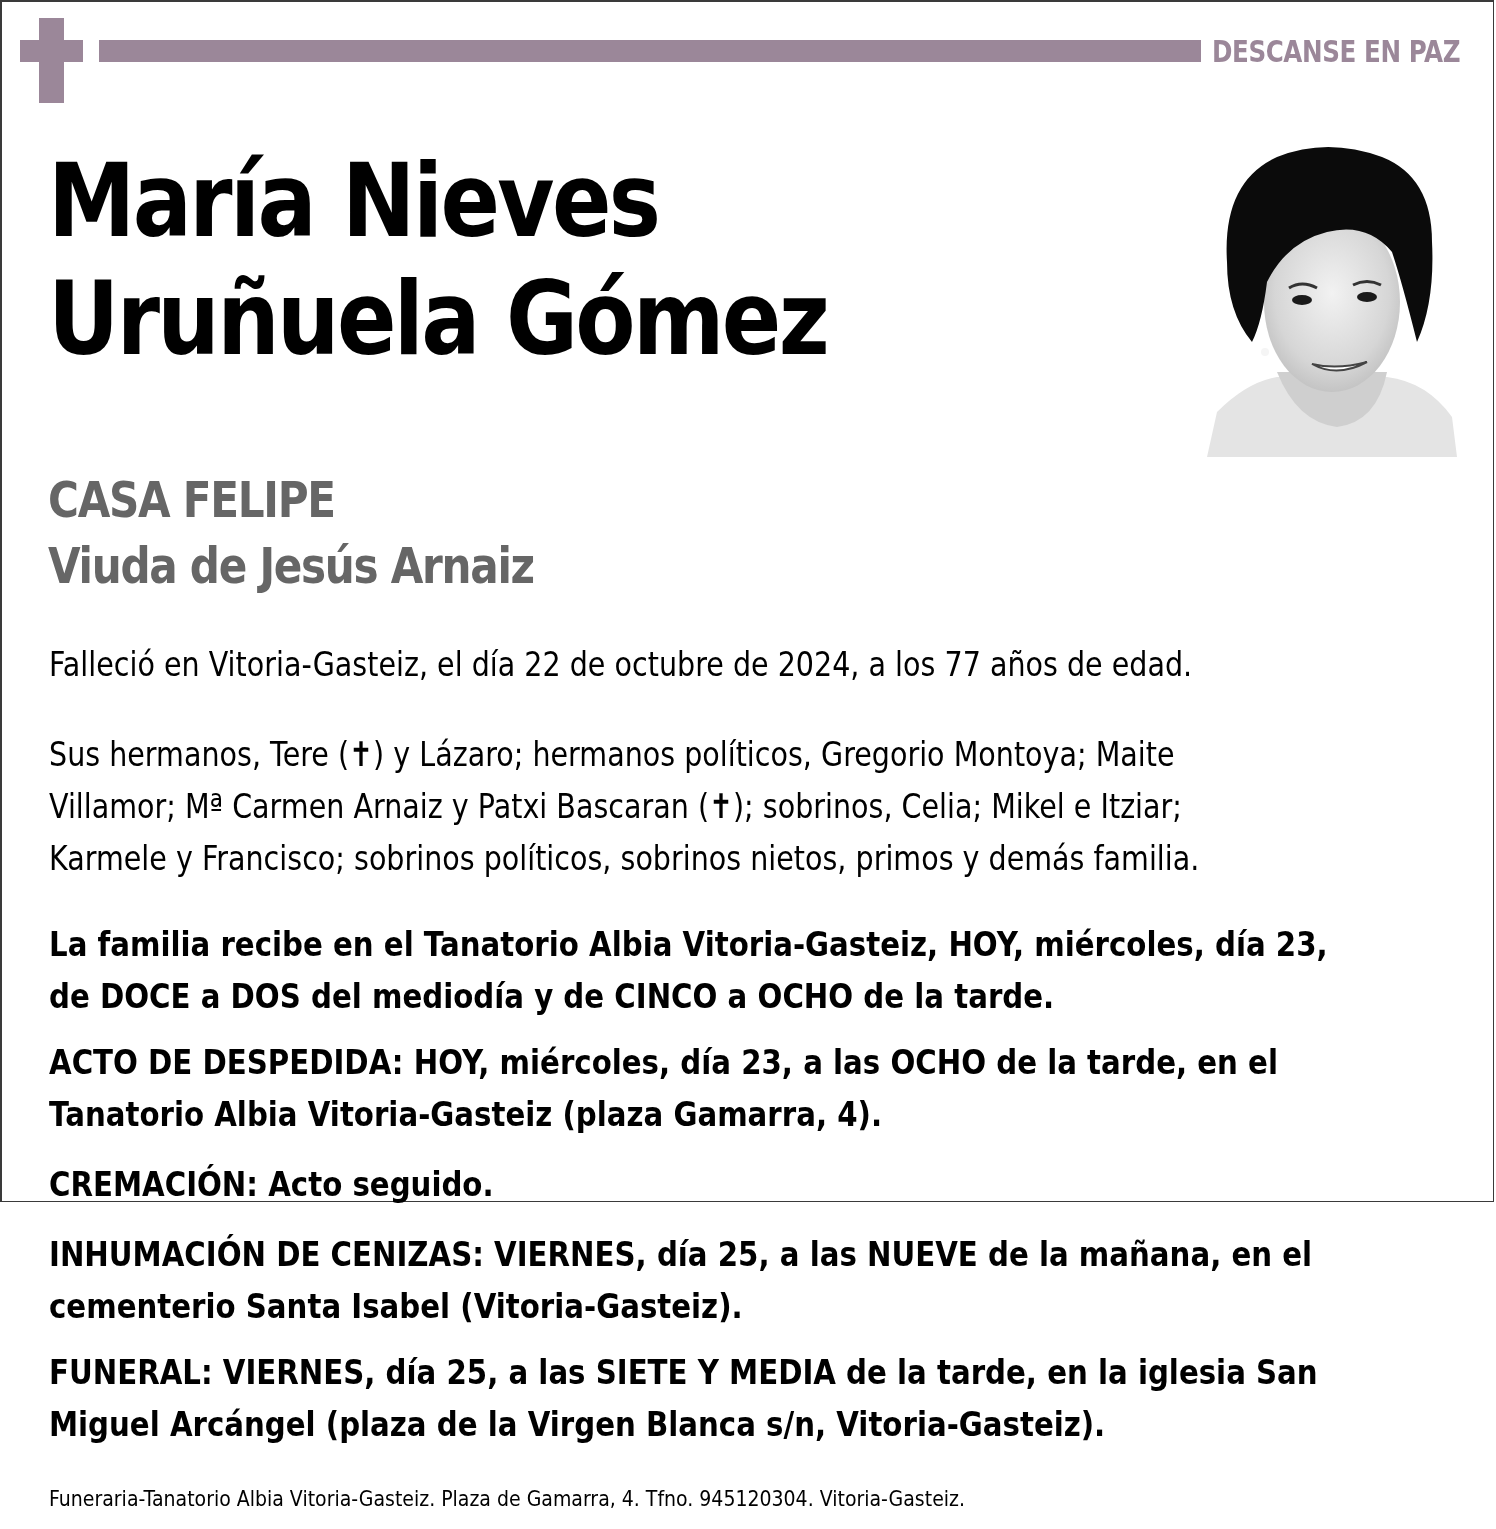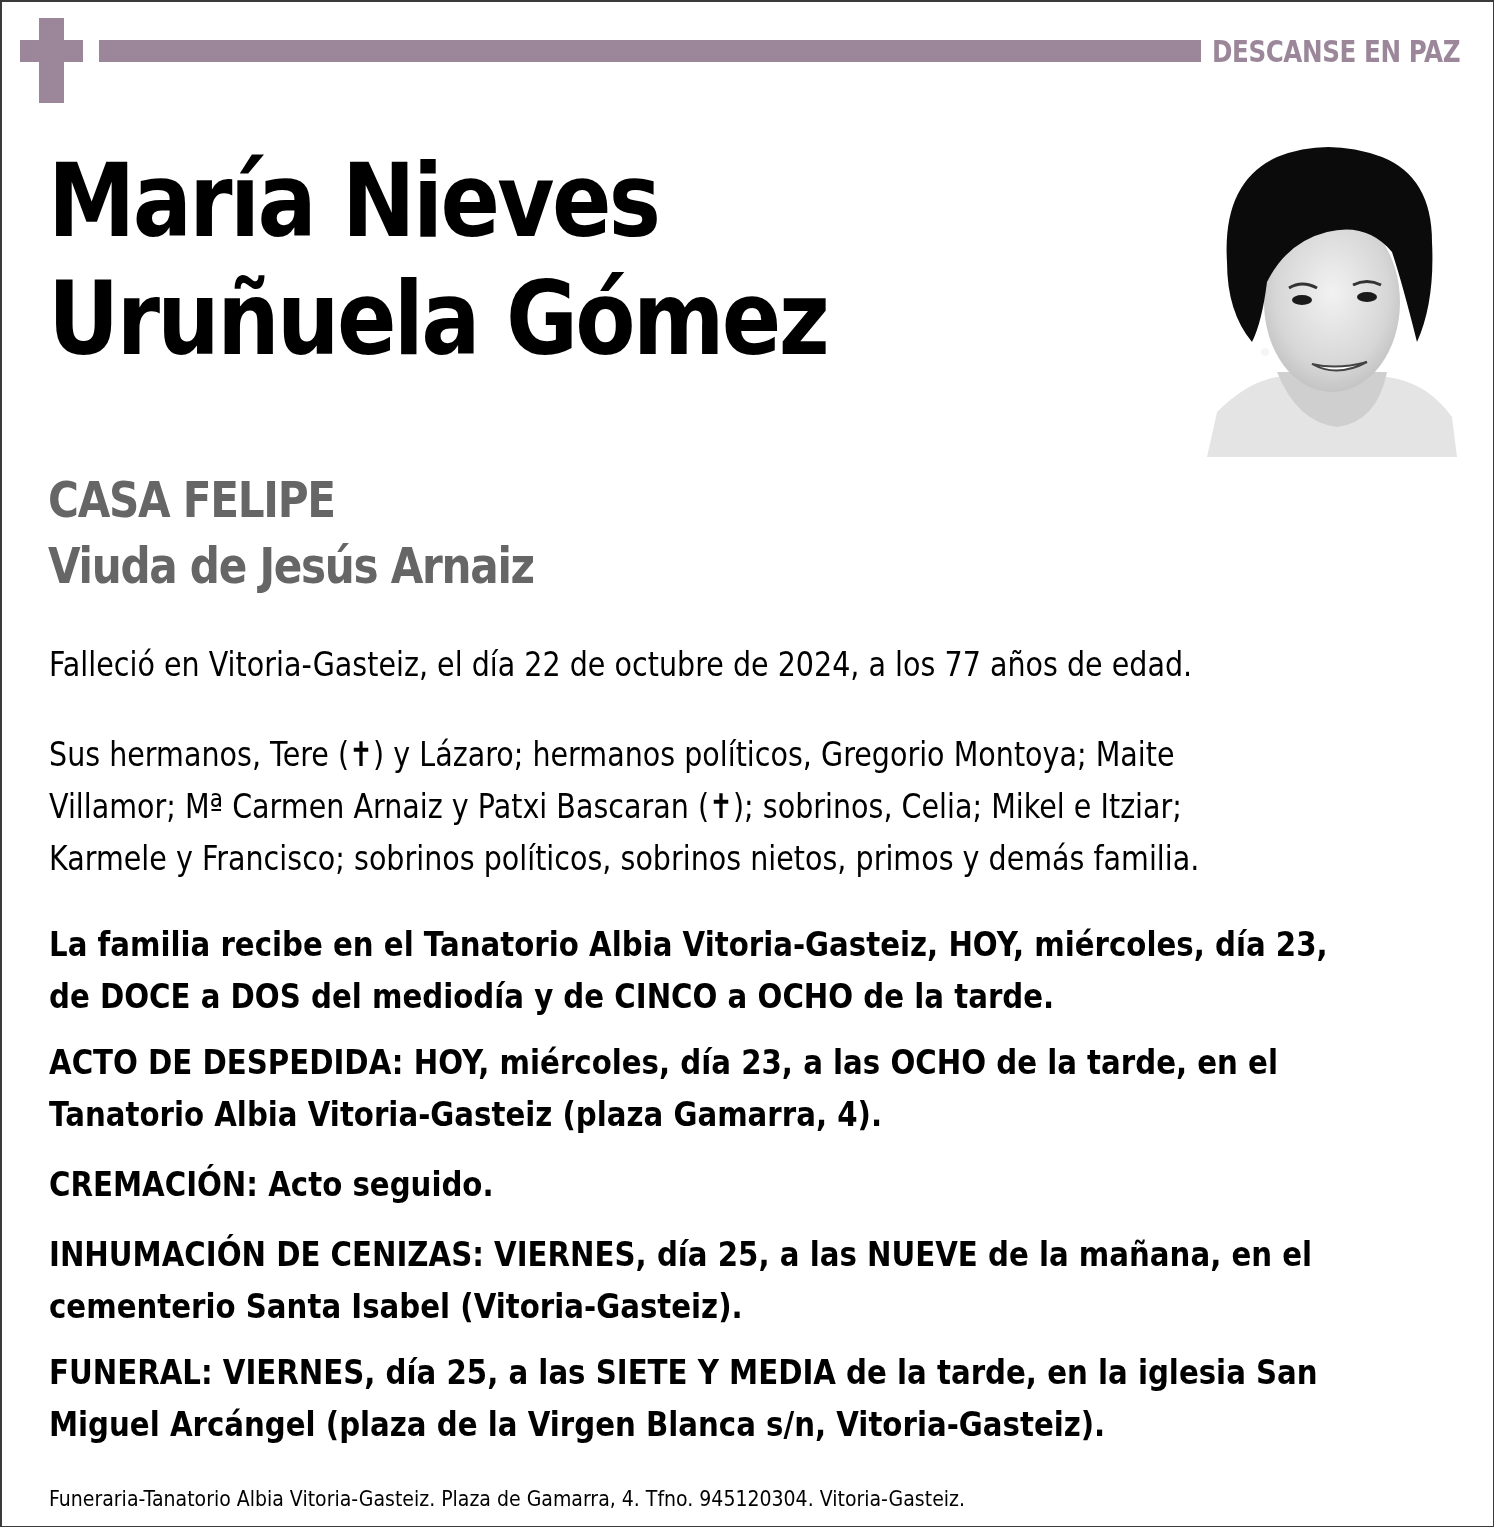--- a/index.html
+++ b/index.html
@@ -1,18 +1,18 @@
 <!DOCTYPE html>
 <html><head>
 <meta charset="utf-8">
 <style>
   html, body { margin: 0; padding: 0; background: #ffffff; }
   body { width: 1496px; height: 1529px; position: relative; overflow: hidden; }
   .frame {
-    position: absolute; left: 0; top: 0; width: 1494px; height: 1527px;
+    position: absolute; left: 0; top: 0; width: 1494px; height: 1202px;
     border: 1px solid #3a3a3a; border-top-width: 2px; border-left-width: 2px; box-sizing: border-box;
     font-family: "DejaVu Sans Condensed", "DejaVu Sans", "Liberation Sans", sans-serif;
     color: #000;
   }
   .cross-v { position: absolute; left: 37px; top: 16px; width: 25px; height: 85px; background: #9b8799; }
   .cross-h { position: absolute; left: 18px; top: 38px; width: 63px; height: 22px; background: #9b8799; }
   .rule { position: absolute; left: 97px; top: 38px; width: 1102px; height: 22px; background: #9b8799; }
   .rip {
     position: absolute; left: 1210px; top: 32px; font-size: 30px; font-weight: bold;
     color: #9b8799; letter-spacing: -0.5px; transform: scaleX(0.82); transform-origin: left top;

